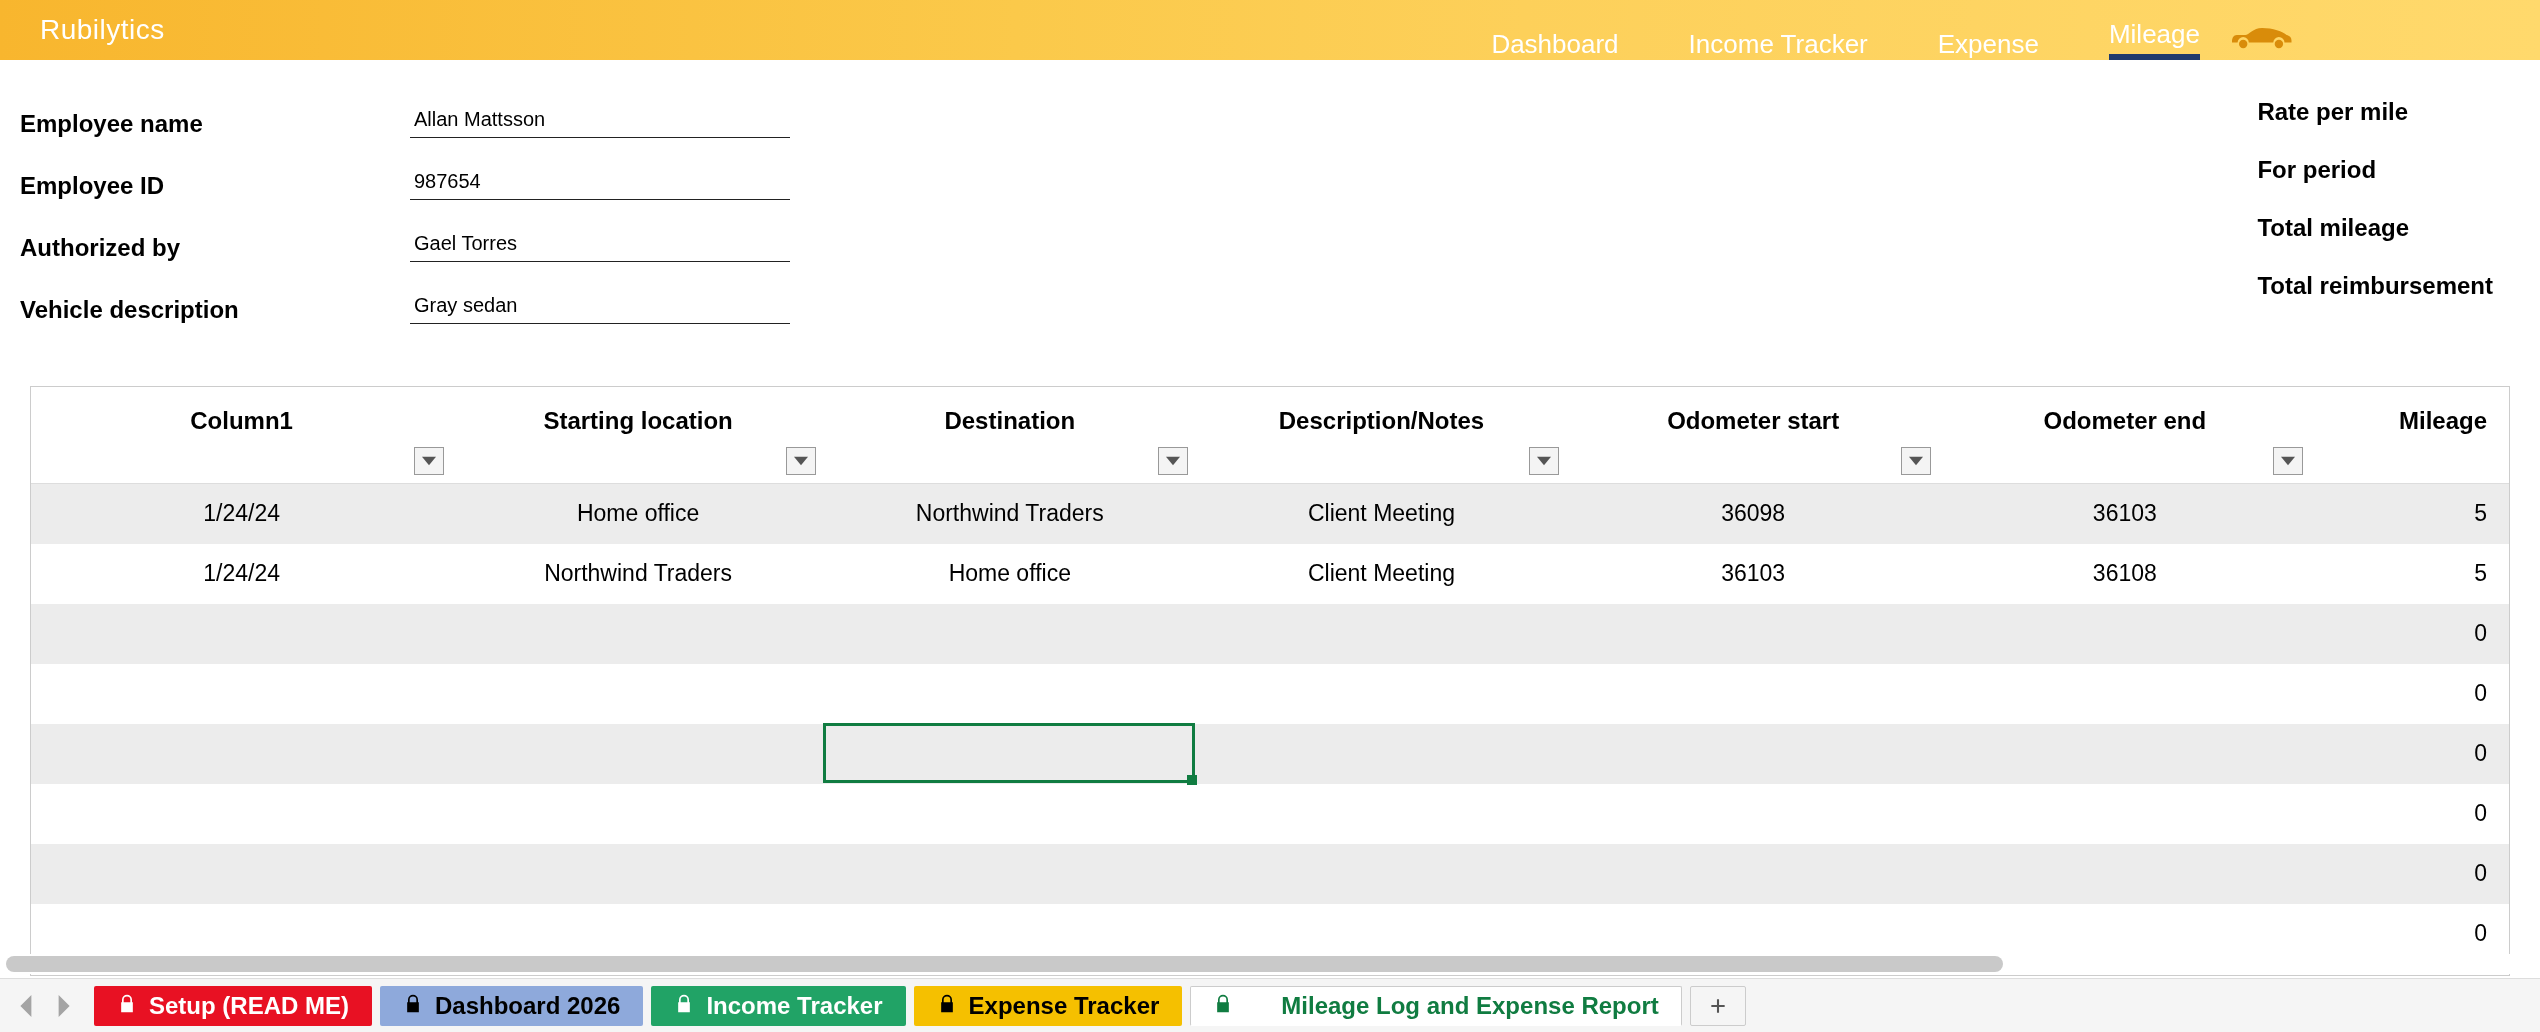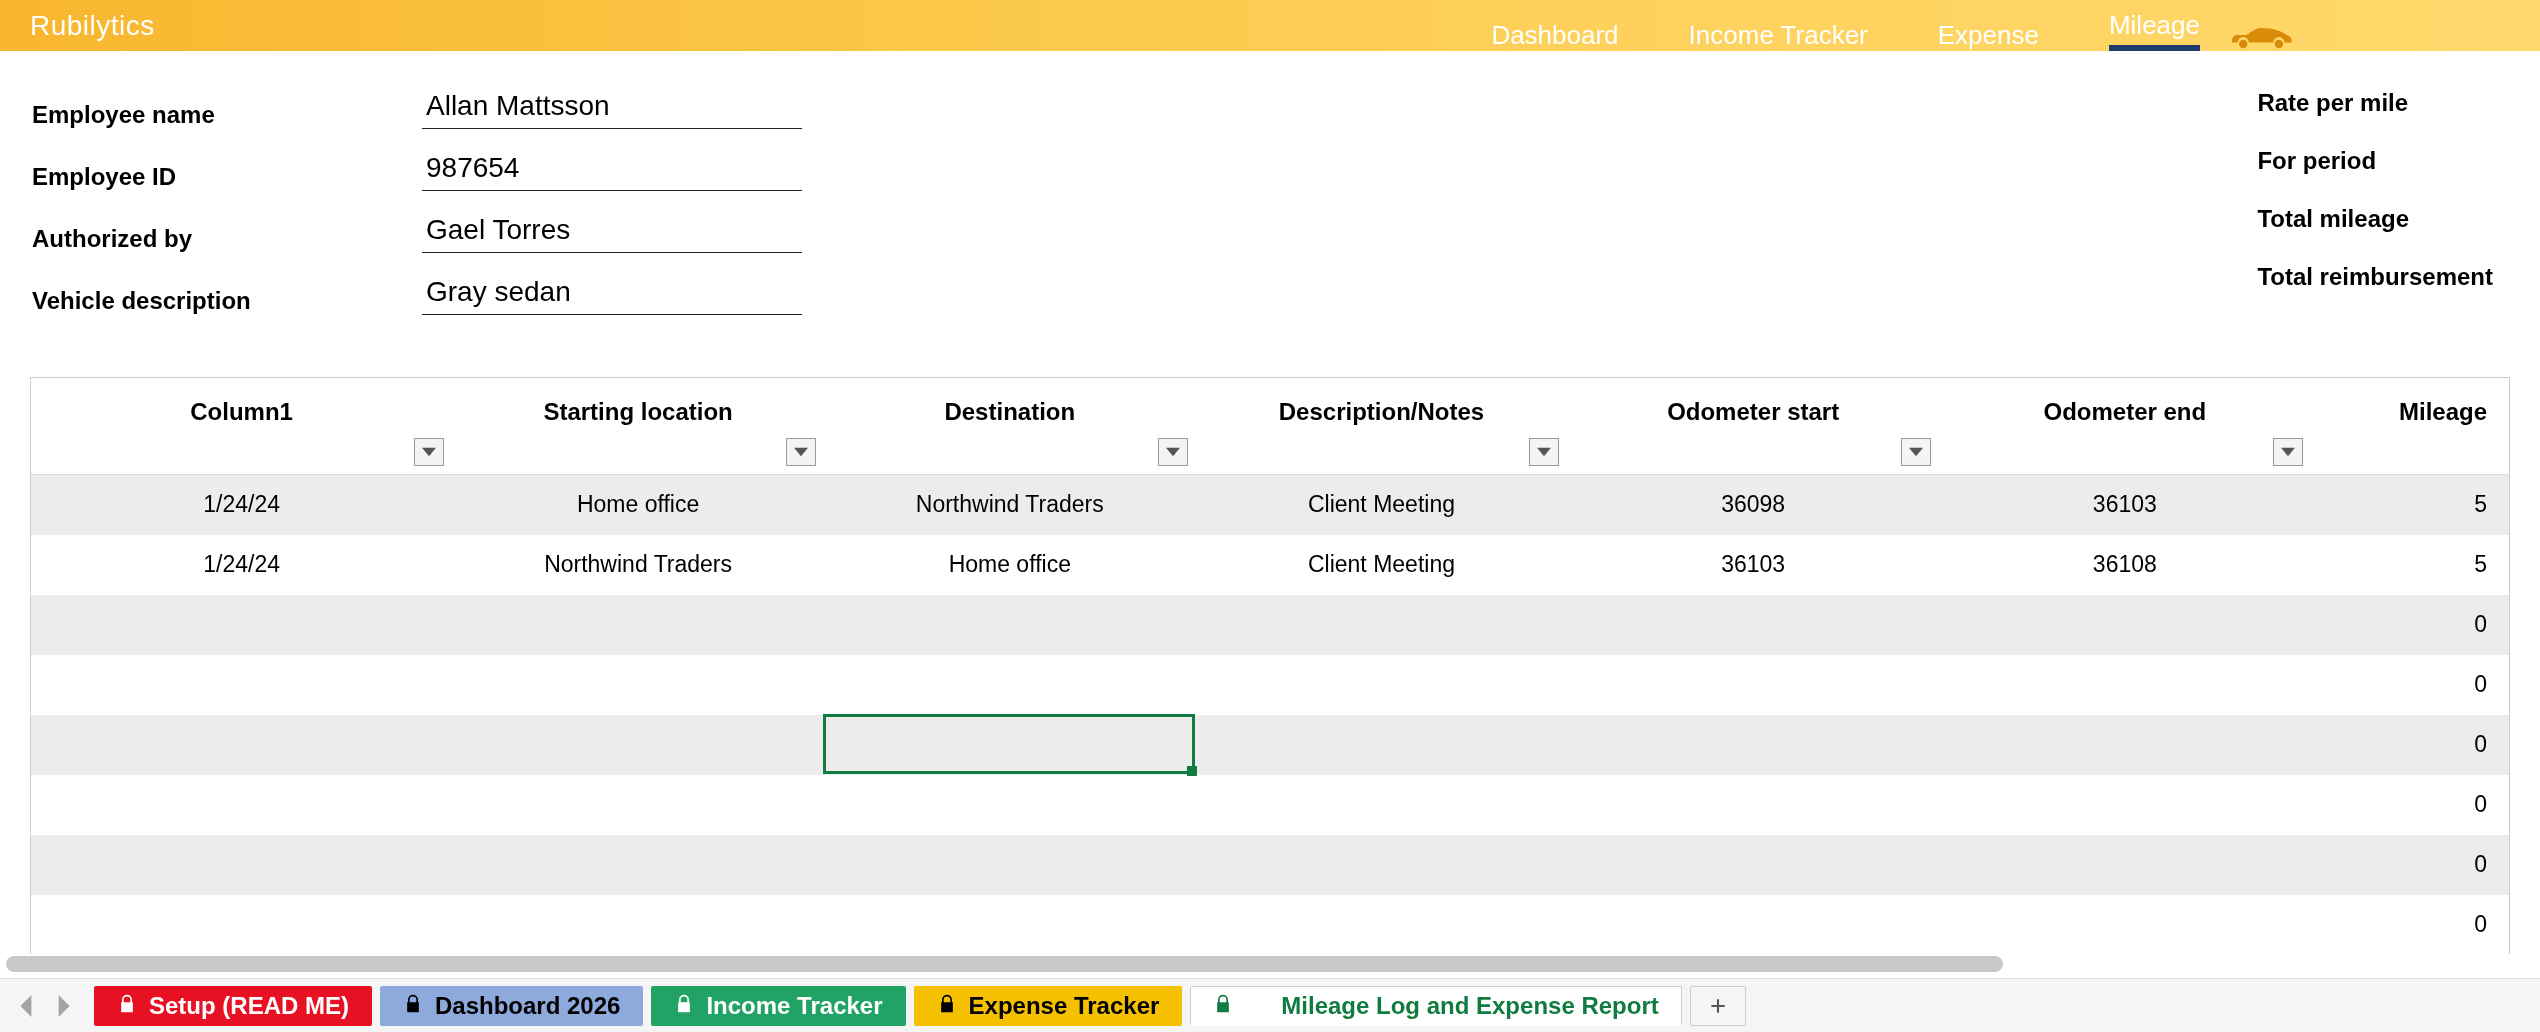--- a/index.html
+++ b/index.html
@@ -1,40 +1,40 @@
 <!DOCTYPE html>
 <html><head>
 <meta charset="utf-8">
 <style>
   * { box-sizing: border-box; margin: 0; padding: 0; }
   html, body { width: 2540px; height: 1032px; font-family: "Segoe UI", Arial, sans-serif; overflow: hidden; background:#fff; }
   
   .header {
-    height: 51px;
+    height: 60px;
     width: 100%;
     background: linear-gradient(90deg, #f8b62e 0%, #fbc94a 40%, #fdd05a 60%, #ffd96c 100%);
     display: flex;
     align-items: center;
-    padding: 0 30px;
+    padding: 0 40px;
     color: #fff;
     position: relative;
   }
   .brand { font-size: 28px; font-weight: 400; letter-spacing: 0.5px; }
   .nav { position:absolute; right: 340px; top:0; height:100%; display:flex; align-items:flex-end; gap:70px; }
   .nav-item { font-size: 26px; font-weight: 400; color:#fff; cursor:pointer; position:relative; }
   .nav-item.active { border-bottom: 6px solid #1f3a6d; padding-bottom: 4px; }
   .car-icon { position:absolute; right: 245px; top: 24px; }
   .car-icon svg { fill:#d98c0a; }
 
   
-  .info { padding: 38px 32px 10px 32px; display:flex; }
+  .info { padding: 38px 32px 10px 20px; display:flex; }
   .info-left { flex: 0 0 auto; }
   .info-row { display:flex; align-items:flex-end; margin-bottom: 22px; height: 40px;}
   .info-label { width: 390px; font-size: 24px; font-weight: 700; color:#000; }
-  .info-value { width: 380px; font-size: 28px; border-bottom: 1.5px solid #222; padding: 0 0 6px 4px; }
+  .info-value { width: 380px; font-size: 20px; border-bottom: 1.5px solid #222; padding: 0 0 6px 4px; }
   .info-right { margin-left:auto; padding-right: 15px;}
   .info-right .r-label { font-size: 24px; font-weight:700; margin-bottom: 30px; text-align:left;}
 
   
   .table-wrap { margin: 30px 30px 0 30px; border:1px solid #ccc; height: 590px; overflow:hidden; position:relative;}
   table { width: 100%; border-collapse: collapse; table-layout: fixed;}
   th { font-size: 24px; font-weight:700; color:#000; padding: 20px 8px 48px 8px; position:relative; border-bottom:1px solid #ddd; background:#fff;}
   th .filter-btn {
     position:absolute; right:8px; bottom:8px;
     width:30px; height:28px; border:1px solid #999; background:#f4f4f4;

